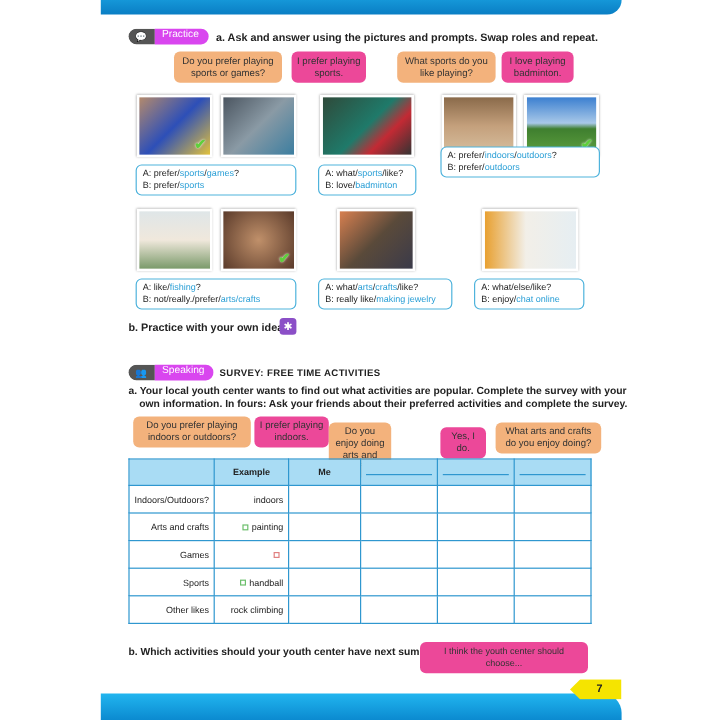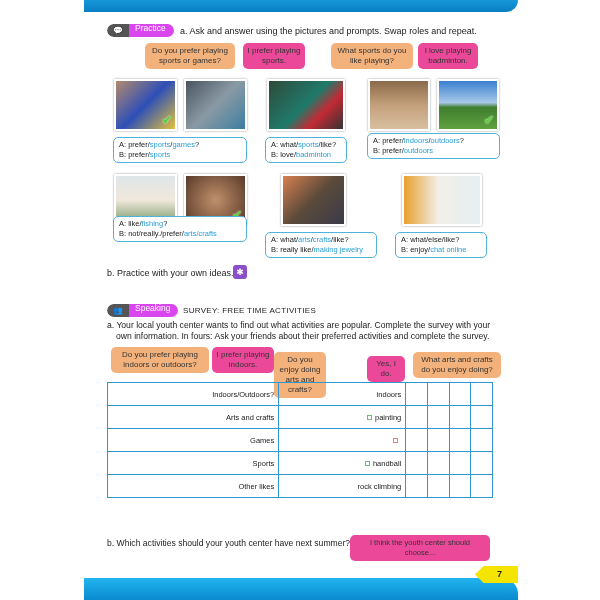--- a/index.html
+++ b/index.html
@@ -1,21 +1,21 @@
 <!DOCTYPE html>
 <html><head>
 <meta charset="utf-8">
 <style>
   *{box-sizing:border-box;margin:0;padding:0}
   body{width:600px;height:600px;background:#fff;font-family:"Liberation Sans",sans-serif;color:#222;position:relative;overflow:hidden}
   .topbar{position:absolute;left:84px;top:0;width:434px;height:12px;background:linear-gradient(#1597d8,#0a7ec4);border-bottom-right-radius:18px}
   .badge{position:absolute;display:flex;align-items:center;height:13px;border-radius:7px;overflow:hidden}
   .badge .ic{width:22px;height:13px;background:#555;border-radius:7px 0 0 7px;display:flex;align-items:center;justify-content:center;color:#fff;font-size:8px}
   .badge .lb{background:#d946ef;color:#fff;font-size:8.5px;font-weight:normal;padding:0 8px 0 6px;height:18px;line-height:13px;border-radius:0 7px 7px 0}
-  .instr{position:absolute;font-size:9px;font-weight:normal;color:#222}
+  .instr{position:absolute;font-size:9px;font-weight:bold;color:#222}
   .bubble{position:absolute;border-radius:5px;font-size:8px;text-align:center;line-height:10px;padding:3px 4px;color:#333}
   .bubble.dark{background:#f3b27c}
   .bubble.light{background:#ec4899}
   .bubble::after{content:"";position:absolute;bottom:-5px;left:18px;border-left:4px solid transparent;border-right:4px solid transparent;border-top:5px solid inherit}
   .bubble.dark::after{border-top-color:#f3b27c}
   .bubble.light::after{border-top-color:#f9d5b3}
   .photo{position:absolute;border:2px solid #fff;box-shadow:0 0 2px #999}
   .check{position:absolute;right:3px;bottom:2px;color:#5fcf3b;font-size:12px;font-weight:bold;text-shadow:0 0 2px #fff}
   .prompt{position:absolute;border:1.5px solid #4fb3dc;border-radius:5px;font-size:7.5px;line-height:10px;padding:2px 5px;background:#fff}
   .hl{color:#2a9fd6}
@@ -55,33 +55,33 @@
   </div>
 
 <div class="prompt" style="left:113px;top:137px;width:134px">
   <div><span>A: prefer/</span><span class="hl">sports</span><span>/</span><span class="hl">games</span><span>?</span></div>
   <div><span>B: prefer/</span><span class="hl">sports</span></div>
 </div>
 <div class="prompt" style="left:265px;top:137px;width:82px">
   <div><span>A: what/</span><span class="hl">sports</span><span>/like?</span></div>
   <div><span>B: love/</span><span class="hl">badminton</span></div>
 </div>
-<div class="prompt" style="left:367px;top:133px;width:133px">
+<div class="prompt" style="left:367px;top:122px;width:133px">
   <div><span>A: prefer/</span><span class="hl">indoors</span><span>/</span><span class="hl">outdoors</span><span>?</span></div>
   <div><span>B: prefer/</span><span class="hl">outdoors</span></div>
 </div>
 
 <div class="photo" style="left:114px;top:174px;width:63px;height:52px;background:linear-gradient(#dfe6e8,#f0e8dc 50%,#7a9a6a)"></div>
 <div class="photo" style="left:184px;top:174px;width:63px;height:52px;background:radial-gradient(circle at 50% 50%,#c0906a,#5a3a2a)">
     <span class="check">✔</span>
   </div>
 <div class="photo" style="left:281px;top:174px;width:65px;height:52px;background:linear-gradient(135deg,#d88050,#5a4a3a 50%,#3a3a4a)"></div>
 <div class="photo" style="left:402px;top:174px;width:80px;height:52px;background:linear-gradient(90deg,#e8a030,#f2efe8 45%,#e6eef2)"></div>
 
-<div class="prompt" style="left:113px;top:216px;width:134px">
+<div class="prompt" style="left:113px;top:232px;width:134px">
   <div><span>A: like/</span><span class="hl">fishing</span><span>?</span></div>
   <div><span>B: not/really./prefer/</span><span class="hl">arts/crafts</span></div>
 </div>
 <div class="prompt" style="left:265px;top:232px;width:112px">
   <div><span>A: what/</span><span class="hl">arts</span><span>/</span><span class="hl">crafts</span><span>/like?</span></div>
   <div><span>B: really like/</span><span class="hl">making jewelry</span></div>
 </div>
 <div class="prompt" style="left:395px;top:232px;width:92px">
   <div><span>A: what/else/like?</span></div>
   <div><span>B: enjoy/</span><span class="hl">chat online</span></div>
@@ -99,20 +99,28 @@
 <div class="instr" style="left:116px;top:331px;font-size:8.6px">own information. In fours: Ask your friends about their preferred activities and complete the survey.</div>
 
 <div class="bubble dark" style="left:111px;top:347px;width:98px">Do you prefer playing indoors or outdoors?</div>
 <div class="bubble light" style="left:212px;top:347px;width:62px">I prefer playing indoors.</div>
 <div class="bubble dark" style="left:274px;top:352px;width:52px">Do you enjoy doing arts and crafts?</div>
 <div class="bubble light" style="left:367px;top:356px;width:38px">Yes, I do.</div>
 <div class="bubble dark" style="left:413px;top:352px;width:88px">What arts and crafts do you enjoy doing?</div>
 
 <table class="survey">
   <tbody>
+      <tr>
+    <th style="width:66px"></th>
+    <th style="width:64px">Example</th>
+    <th style="width:64px">Me</th>
+    <th><span class="blank"></span></th>
+    <th><span class="blank"></span></th>
+    <th><span class="blank"></span></th>
+  </tr>
   <tr>
     <td>Indoors/Outdoors?</td>
     <td>indoors</td>
     <td></td>
         <td></td>
         <td></td>
         <td></td>
   </tr>
   <tr>
     <td>Arts and crafts</td>

